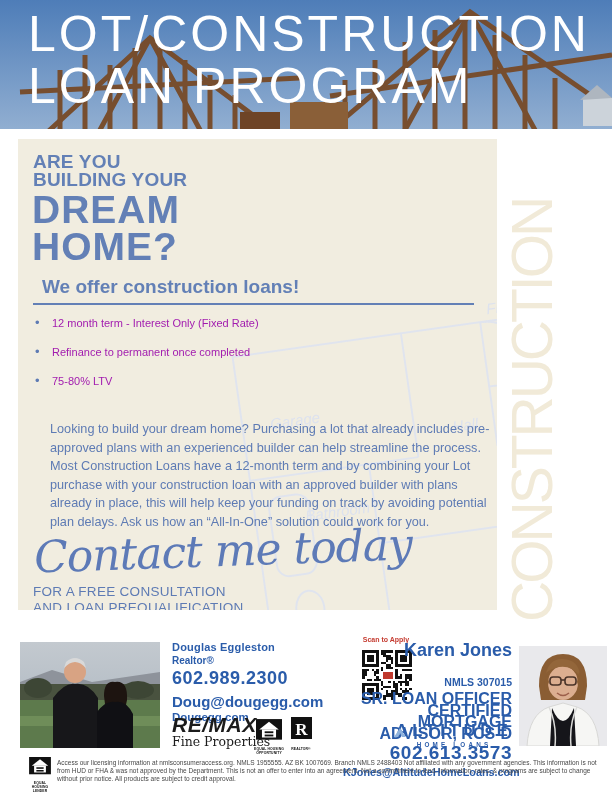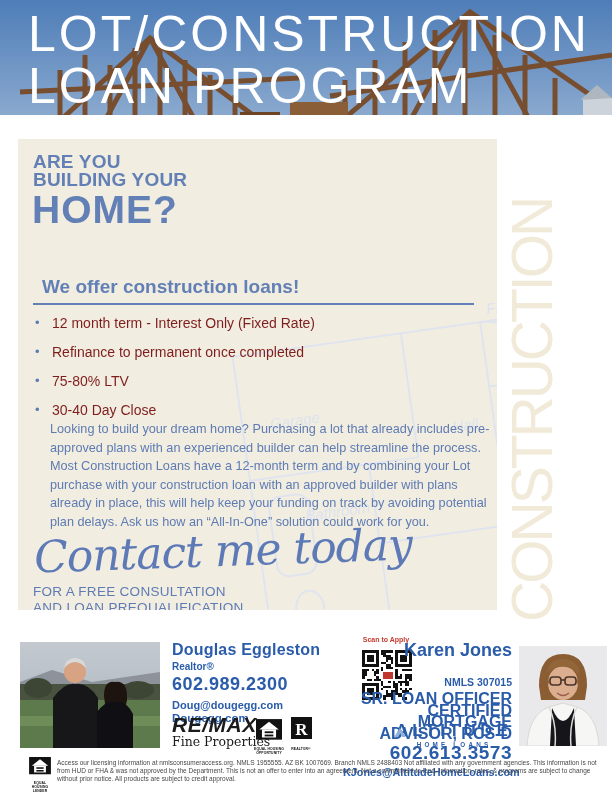--- a/index.html
+++ b/index.html
@@ -1,51 +1,51 @@
 <!DOCTYPE html>
 <html><head>
 <meta charset="utf-8">
 <style>
   html,body{margin:0;padding:0;background:#fff;}
   .page{position:relative;width:612px;height:792px;background:#fff;overflow:hidden;
         font-family:"Liberation Sans",sans-serif;}
   
-  .hero{position:absolute;left:0;top:0;width:612px;height:115px;overflow:hidden;}
+  .hero{position:absolute;left:0;top:0;width:612px;height:129px;overflow:hidden;}
   .hero svg{position:absolute;left:0;top:0;}
   .hero-title{position:absolute;left:28px;top:8px;color:#ffffff;font-weight:300;
               font-size:50px;line-height:52px;letter-spacing:3px;}
   
   .panel{position:absolute;left:18px;top:139px;width:479px;height:471px;background:#f1ede0;overflow:hidden;}
   .floorplan{position:absolute;left:205px;top:135px;width:440px;height:430px;
              transform:rotate(-8deg);opacity:.9;}
   .h-small{position:absolute;left:15px;top:14px;font-size:19px;line-height:18px;
            font-weight:bold;color:#6380b6;letter-spacing:.2px;}
   .h-big{position:absolute;left:14px;top:52px;font-size:39px;line-height:37px;
          font-weight:bold;color:#6380b6;letter-spacing:1px;}
   .subhead{position:absolute;left:15px;top:137px;font-size:19px;font-weight:bold;color:#6380b6;margin-left:9px;}
   .rule{position:absolute;left:15px;top:164px;width:441px;height:2px;background:#6380b6;}
   .bullets{position:absolute;left:15px;top:178px;margin:0;padding:0;list-style:none;width:430px;}
-  .bullets li{position:relative;padding-left:19px;margin-bottom:16px;font-size:14px;
-              line-height:13px;color:#7f1d1d;}
+  .bullets li{position:relative;padding-left:19px;margin-bottom:16px;font-size:11px;
+              line-height:13px;color:#a21caf;}
   .bullets li::before{content:"\2022";position:absolute;left:2px;top:-1px;font-size:13px;color:#5e7bb4;}
   .para{position:absolute;left:32px;top:281px;width:442px;font-size:12.7px;line-height:18.6px;color:#5e7bb4;}
   .script{position:absolute;left:16px;top:386px;font-family:"DejaVu Serif",serif;font-style:italic;
           font-size:44px;color:#5d7ab7;transform:rotate(-2deg);letter-spacing:-1px;}
   .cta{position:absolute;left:15px;top:445px;font-size:13.5px;line-height:16px;color:#5e7bb4;letter-spacing:.3px;}
   
   .vertical-watermark{position:absolute;left:499px;top:622px;width:436px;height:58px;
       transform-origin:0 0;transform:rotate(-90deg);font-size:57px;font-weight:300;
       letter-spacing:-3px;color:#f1ead8;white-space:nowrap;}
   
   .photo-left{position:absolute;left:20px;top:642px;width:140px;height:106px;overflow:hidden;}
   .realtor-info{position:absolute;left:172px;top:641px;color:#2a5caa;}
-  .realtor-name{font-size:16px;font-weight:bold;letter-spacing:.2px;}
+  .realtor-name{font-size:11px;font-weight:bold;letter-spacing:.2px;}
   .realtor-title{font-size:10px;font-weight:bold;margin-top:2px;}
   .realtor-phone{font-size:18px;font-weight:bold;margin-top:2px;letter-spacing:.5px;}
-  .realtor-email{font-size:11px;font-weight:bold;margin-top:4px;}
+  .realtor-email{font-size:15px;font-weight:bold;margin-top:4px;}
   .realtor-site{font-size:11.5px;font-weight:bold;margin-top:1px;}
   .remax{position:absolute;left:172px;top:713px;color:#1b1b1b;}
   .remax-word{font-size:21px;font-weight:bold;font-style:italic;letter-spacing:.5px;}
   .remax-sub{font-family:"DejaVu Serif",serif;font-size:12.5px;margin-top:-3px;}
   .icon-stack{position:absolute;text-align:center;}
   .micro{font-size:3.4px;line-height:4px;color:#111;font-weight:bold;letter-spacing:.1px;}
   .scan-label{position:absolute;left:356px;top:636px;width:60px;text-align:center;
               font-size:7px;font-weight:bold;color:#c53b30;}
   .qr{position:absolute;left:360px;top:646px;width:54px;height:60px;background:#fff;}
   .lo-info{position:absolute;left:335px;top:640px;width:177px;text-align:right;color:#2a5caa;}
@@ -120,30 +120,30 @@
         <text x="318" y="228">Kitchen</text>
         <text x="200" y="412">Backyard</text>
       </g>
     </svg>
 
     <div class="h-small">
       <div>ARE YOU</div>
       <div>BUILDING YOUR</div>
     </div>
     <div class="h-big">
+      <div>DREAM</div>
       <div>HOME?</div>
     </div>
     <div class="subhead">We offer construction loans!</div>
     <div class="rule"></div>
 
     <ul class="bullets">
       <li>12 month term - Interest Only (Fixed Rate)</li>
       <li>Refinance to permanent once completed</li>
       <li>75-80% LTV</li>
-      <li>30-40 Day Close</li>
     </ul>
 
     <div class="para">Looking to build your dream home? Purchasing a lot that already includes pre-approved plans with an experienced builder can help streamline the process. Most Construction Loans have a 12-month term and by combining your Lot purchase with your construction loan with an approved builder with plans already in place, this will help keep your funding on track by avoiding potential plan delays.  Ask us how an “All-In-One” solution could work for you.</div>
     <div class="script">Contact me today</div>
     <div class="cta">
       <div>FOR A FREE CONSULTATION</div>
       <div>AND LOAN PREQUALIFICATION.</div>
     </div>
   </div>
 

